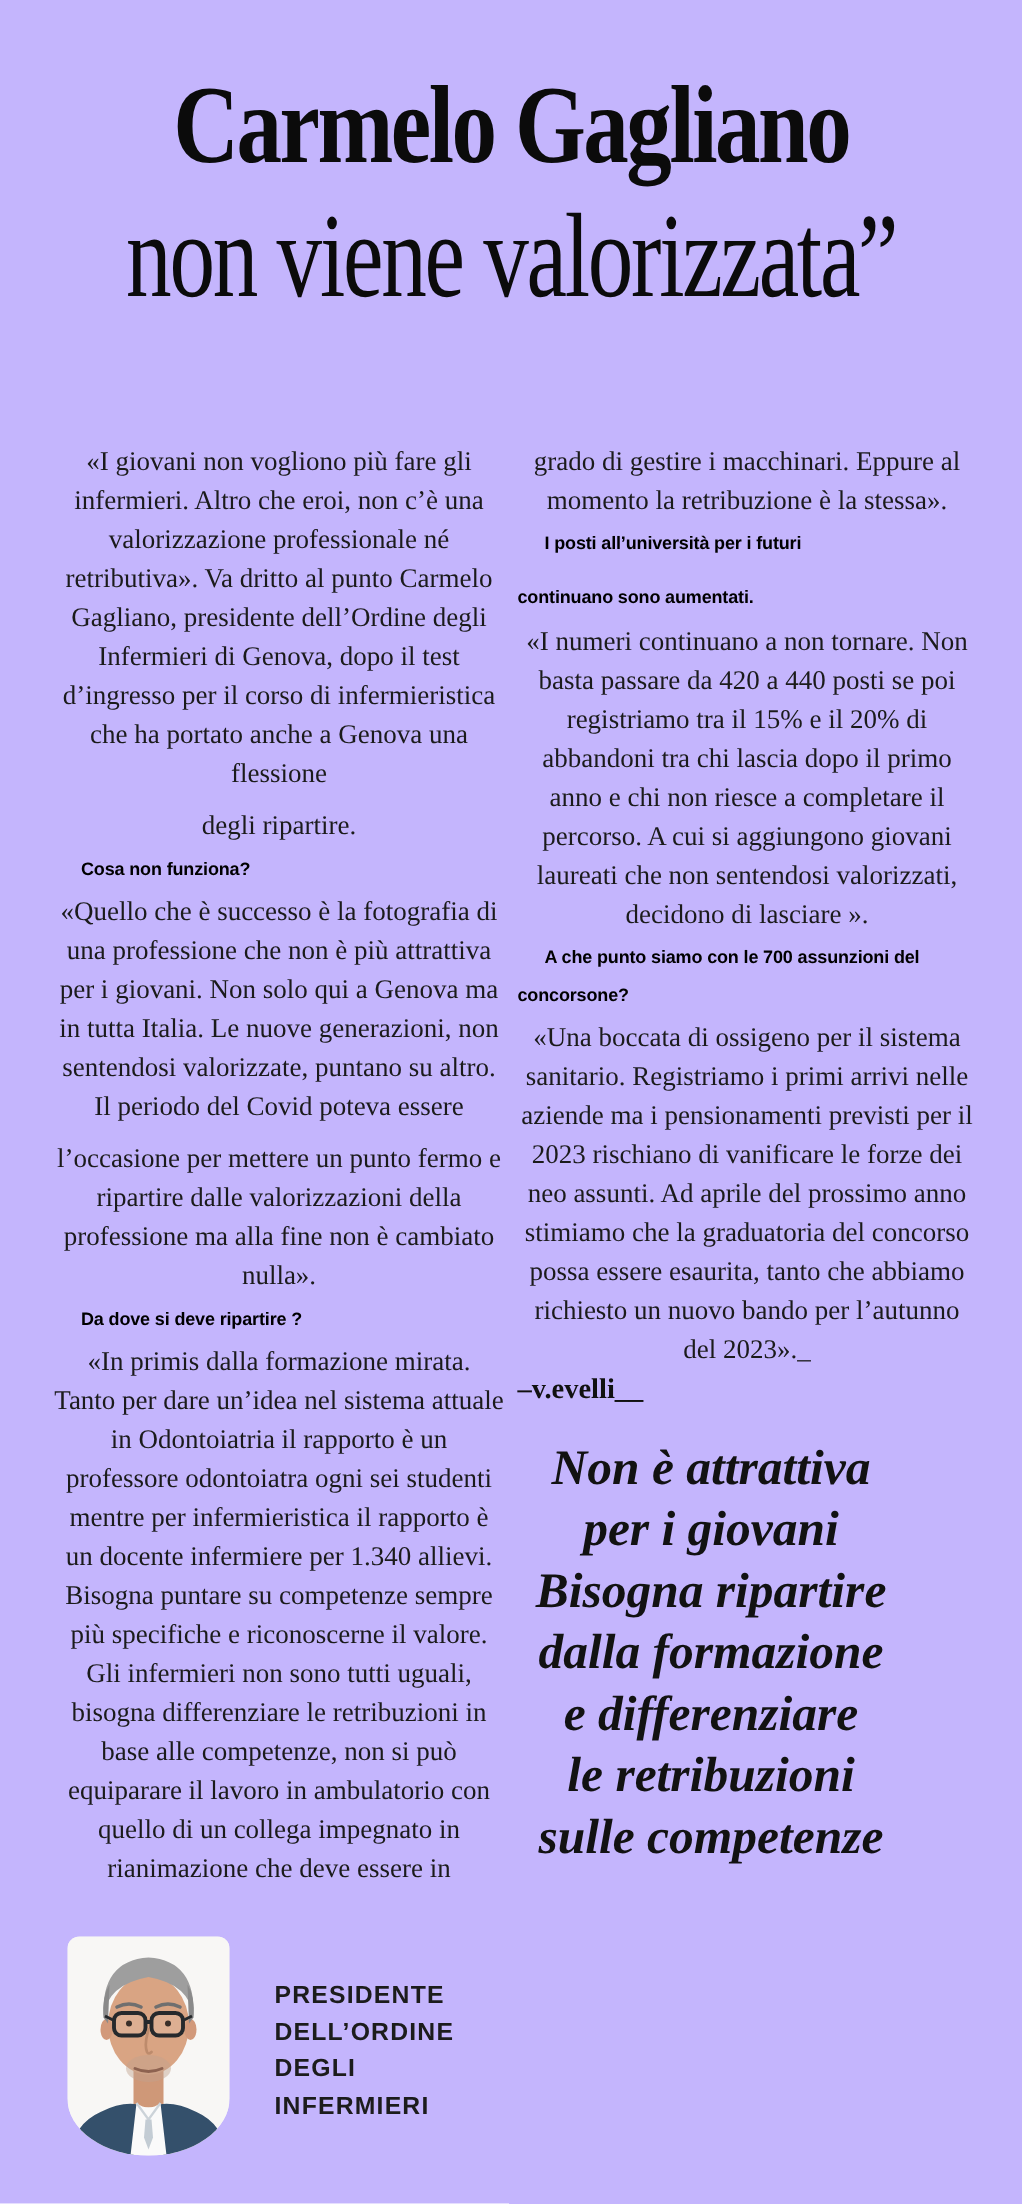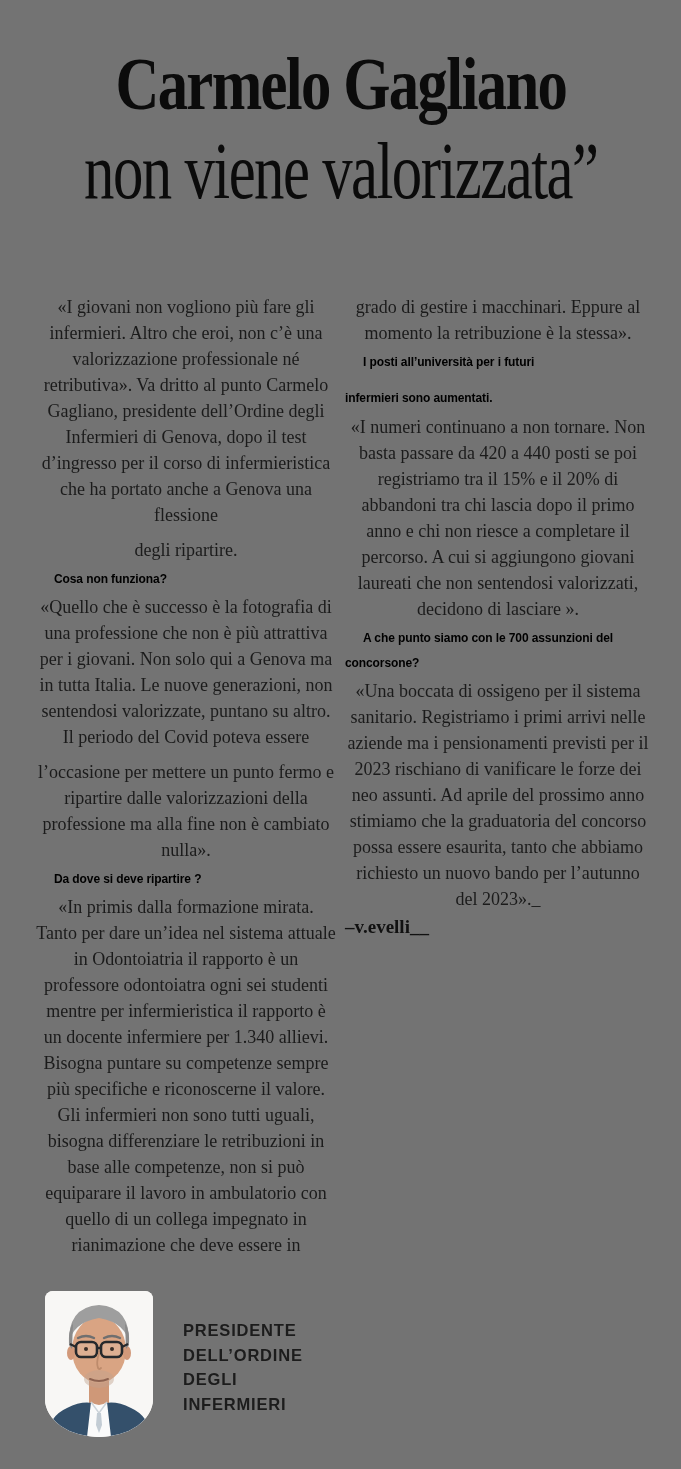--- a/index.html
+++ b/index.html
@@ -1,19 +1,19 @@
 <!DOCTYPE html>
 <html lang="it"><head>
 <meta charset="utf-8">
 <style>
   html,body{margin:0;padding:0;background:#ffffff;}
   .page{
     position:relative;
     width:681px;height:1469px;
-    background:#737373;
+    background:#c4b5fd;
     overflow:hidden;
     font-family:"Liberation Serif", serif;
     color:#1a1a1a;
   }
 
   
   .headline{position:absolute;top:40px;left:0;width:100%;text-align:center;color:#0b0b0b;}
   .h-line{display:block;white-space:nowrap;}
   .h-name{
     display:inline-block;
@@ -85,25 +85,32 @@
       <p class="q">Cosa non funziona?</p>
       <p class="body-p">«Quello che è successo è la fotografia di una professione che non è più attrattiva per i giovani. Non solo qui a Genova ma in tutta Italia. Le nuove generazioni, non sentendosi valorizzate, puntano su altro. Il periodo del Covid poteva essere</p>
       <p class="body-p gap">l’occasione per mettere un punto fermo e ripartire dalle valorizzazioni della professione ma alla fine non è cambiato nulla».</p>
       <p class="q">Da dove si deve ripartire ?</p>
       <p class="body-p">«In primis dalla formazione mirata. Tanto per dare un’idea nel sistema attuale in Odontoiatria il rapporto è un professore odontoiatra ogni sei studenti mentre per infermieristica il rapporto è un docente infermiere per 1.340 allievi. Bisogna puntare su competenze sempre più specifiche e riconoscerne il valore. Gli infermieri non sono tutti uguali, bisogna differenziare le retribuzioni in base alle competenze, non si può equiparare il lavoro in ambulatorio con quello di un collega impegnato in rianimazione che deve essere in</p>
     </div>
 
     <div class="col-right">
       <p class="body-p">grado di gestire i macchinari. Eppure al momento la retribuzione è la stessa».</p>
       <p class="q">I posti all’università per i futuri</p>
-      <p class="q q-cont">infermieri sono aumentati.</p>
+      <p class="q q-cont">continuano sono aumentati.</p>
       <p class="body-p">«I numeri continuano a non tornare. Non basta passare da 420 a 440 posti se poi registriamo tra il 15% e il 20% di abbandoni tra chi lascia dopo il primo anno e chi non riesce a completare il percorso. A cui si aggiungono giovani laureati che non sentendosi valorizzati, decidono di lasciare ».</p>
       <p class="q">A che punto siamo con le 700 assunzioni del concorsone?</p>
       <p class="body-p">«Una boccata di ossigeno per il sistema sanitario. Registriamo i primi arrivi nelle aziende ma i pensionamenti previsti per il 2023 rischiano di vanificare le forze dei neo assunti. Ad aprile del prossimo anno stimiamo che la graduatoria del concorso possa essere esaurita, tanto che abbiamo richiesto un nuovo bando per l’autunno del 2023»._</p>
       <p class="byline">–v.evelli__</p>
+      <div class="pullquote">Non è attrattiva
+per i giovani
+Bisogna ripartire
+dalla formazione
+e differenziare
+le retribuzioni
+sulle competenze</div>
     </div>
 
   </div>
 
   <div class="photo">
     <svg width="108" height="146" viewBox="0 0 108 146" xmlns="http://www.w3.org/2000/svg" role="img" aria-hidden="true">
       <rect x="0" y="0" width="108" height="146" fill="#f8f7f5"></rect>
 
       <path d="M44,84 h20 v30 h-20 z" fill="#cf9878"></path>
 

